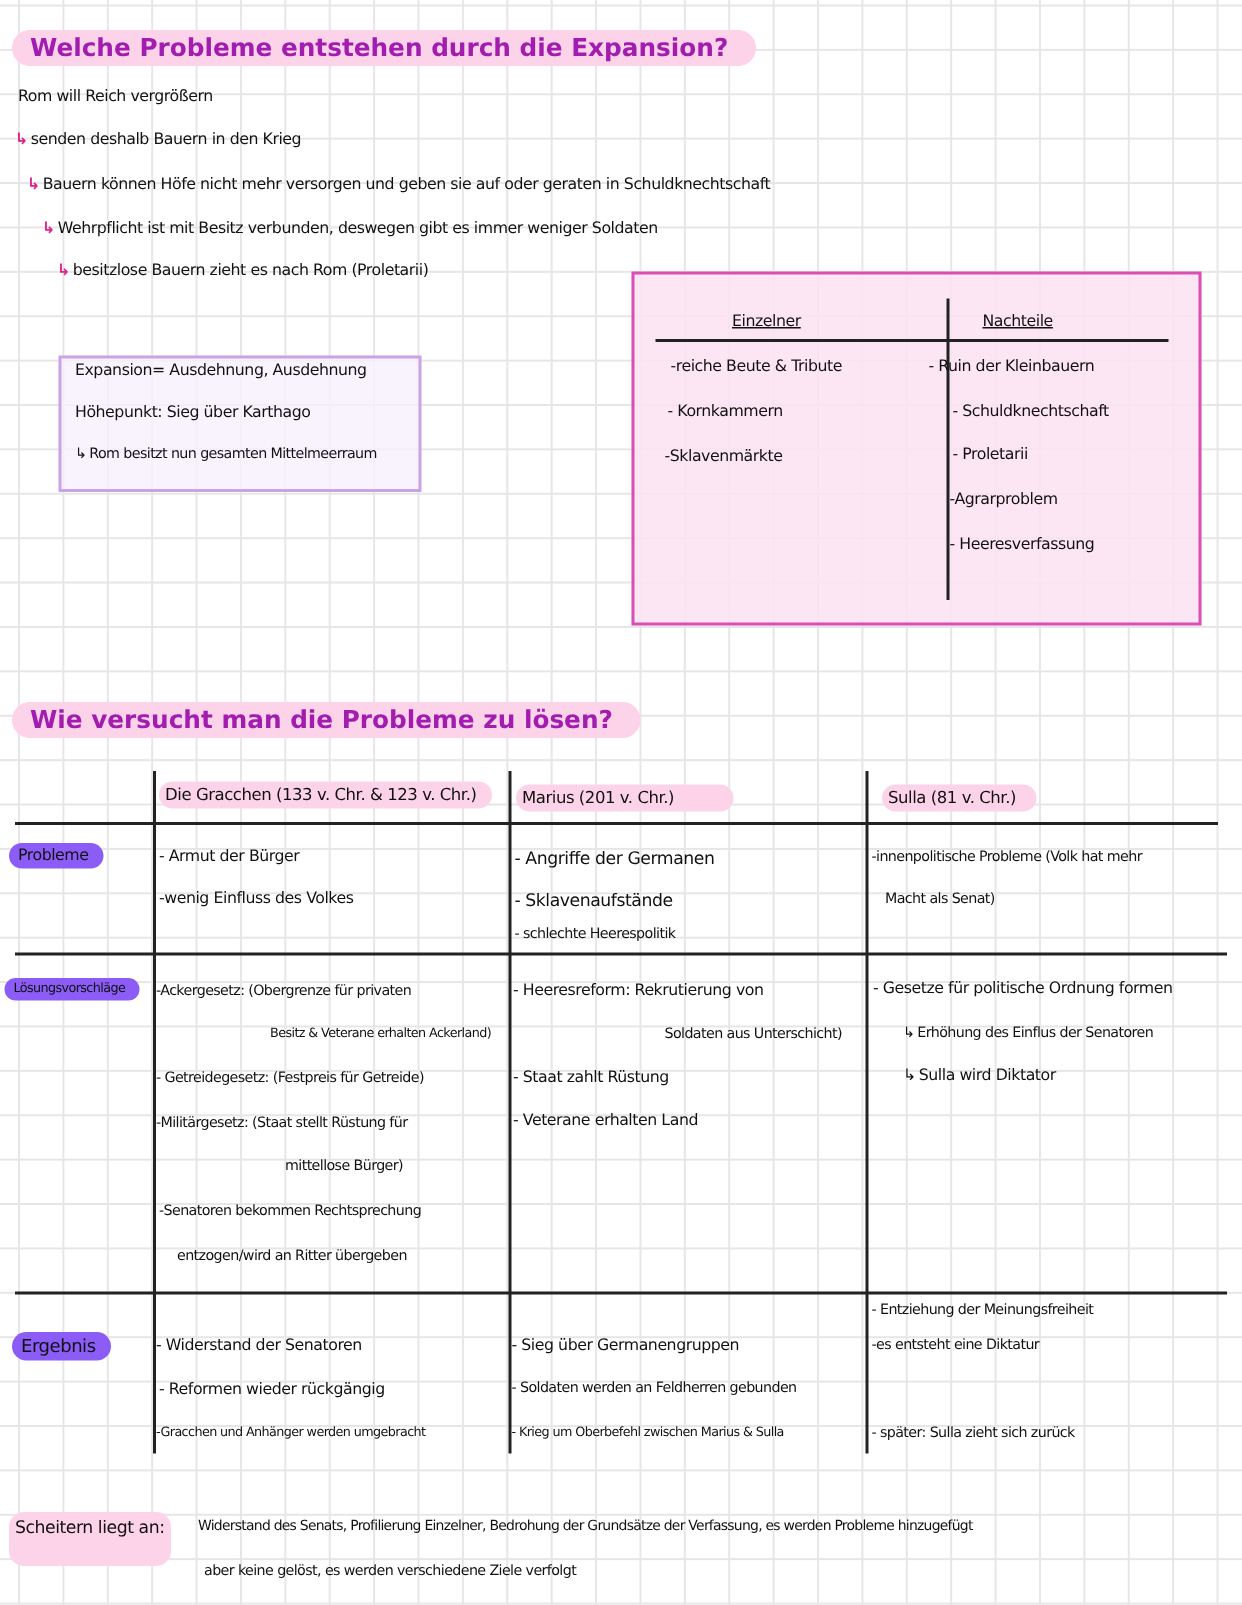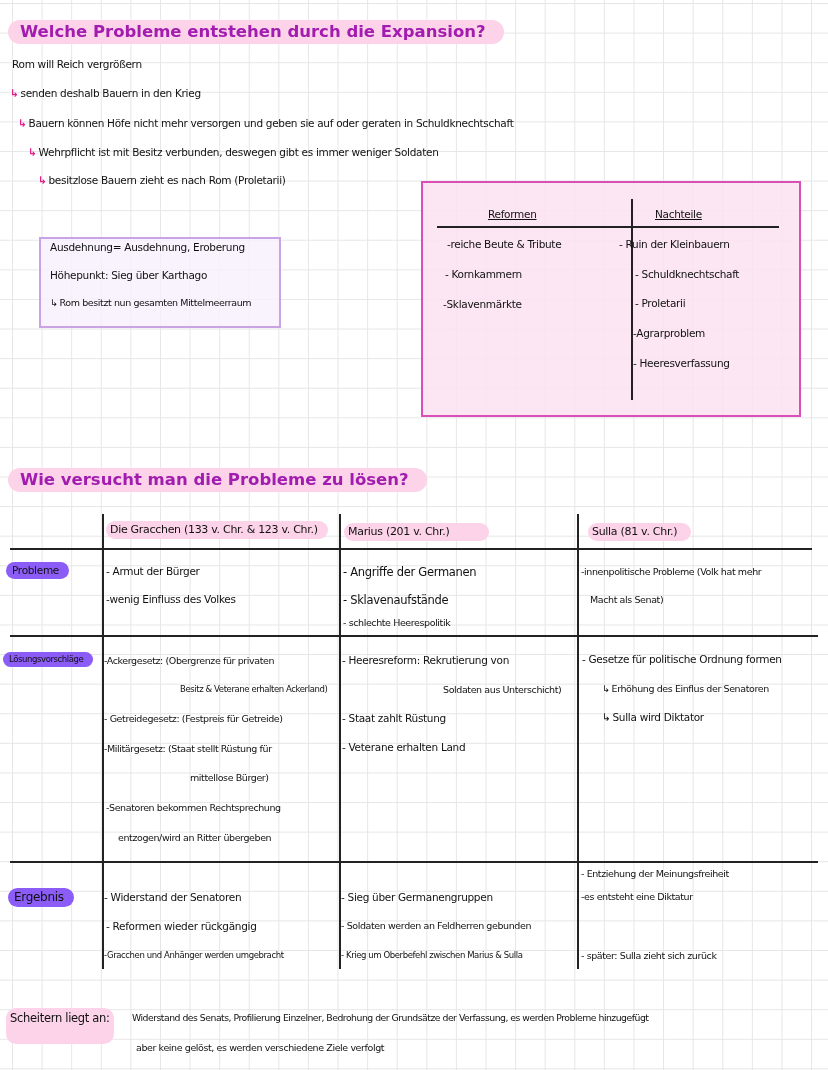--- a/index.html
+++ b/index.html
@@ -42,27 +42,27 @@
 
 <div class="abs h1" style="left:8px; top:20px;">Welche Probleme entstehen durch die Expansion?</div>
 
 <div class="abs hw" style="left:12px; top:58px;">Rom will Reich vergrößern</div>
 <div class="abs hw" style="left:10px; top:87px;"><span class="arrow">↳</span><span>senden deshalb Bauern in den Krieg</span></div>
 <div class="abs hw" style="left:18px; top:117px;"><span class="arrow">↳</span><span>Bauern können Höfe nicht mehr versorgen und geben sie auf oder geraten in Schuldknechtschaft</span></div>
 <div class="abs hw" style="left:28px; top:146px;"><span class="arrow">↳</span><span>Wehrpflicht ist mit Besitz verbunden, deswegen gibt es immer weniger Soldaten</span></div>
 <div class="abs hw" style="left:38px; top:174px;"><span class="arrow">↳</span><span>besitzlose Bauern zieht es nach Rom (Proletarii)</span></div>
 
 <div class="box-purple">
-  <div class="abs hw" style="left:9px; top:2px;">Ausdehnung= Ausdehnung, Eroberung</div>
+  <div class="abs hw" style="left:9px; top:2px;">Expansion= Ausdehnung, Ausdehnung</div>
   <div class="abs hw" style="left:9px; top:30px;">Höhepunkt: Sieg über Karthago</div>
   <div class="abs hw hw-s" style="left:9px; top:58px;"><span class="arrow-k">↳</span><span>Rom besitzt nun gesamten Mittelmeerraum</span></div>
 </div>
 
 <div class="box-pink">
-  <div class="abs hw" style="left:65px; top:25px; text-decoration:underline;">Reformen</div>
+  <div class="abs hw" style="left:65px; top:25px; text-decoration:underline;">Einzelner</div>
   <div class="abs hw" style="left:232px; top:25px; text-decoration:underline;">Nachteile</div>
   <div class="line-h" style="left:14px; top:43px; width:342px;"></div>
   <div class="line-v" style="left:208px; top:16px; height:201px;"></div>
   <div class="abs hw" style="left:24px; top:55px;">-reiche Beute &amp; Tribute</div>
   <div class="abs hw" style="left:22px; top:85px;">- Kornkammern</div>
   <div class="abs hw" style="left:20px; top:115px;">-Sklavenmärkte</div>
   <div class="abs hw" style="left:196px; top:55px;">- Ruin der Kleinbauern</div>
   <div class="abs hw" style="left:212px; top:85px;">- Schuldknechtschaft</div>
   <div class="abs hw" style="left:212px; top:114px;">- Proletarii</div>
   <div class="abs hw" style="left:210px; top:144px;">-Agrarproblem</div>

